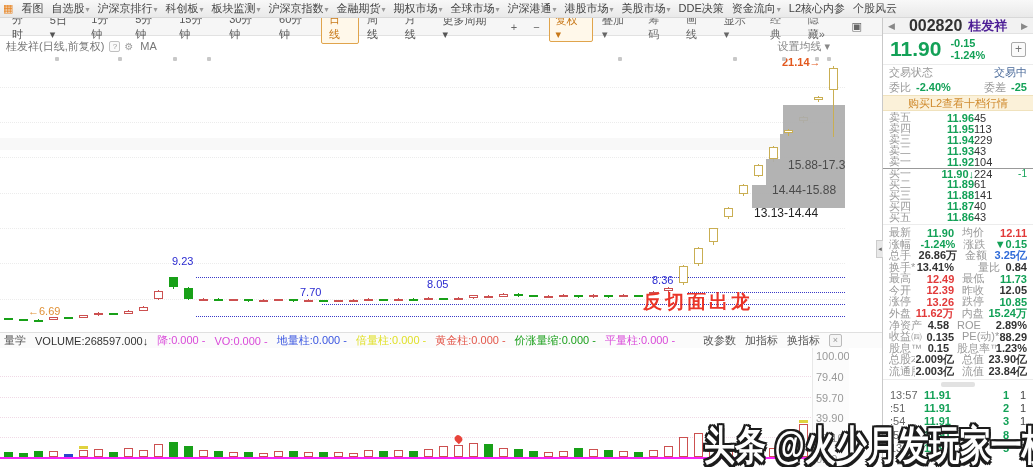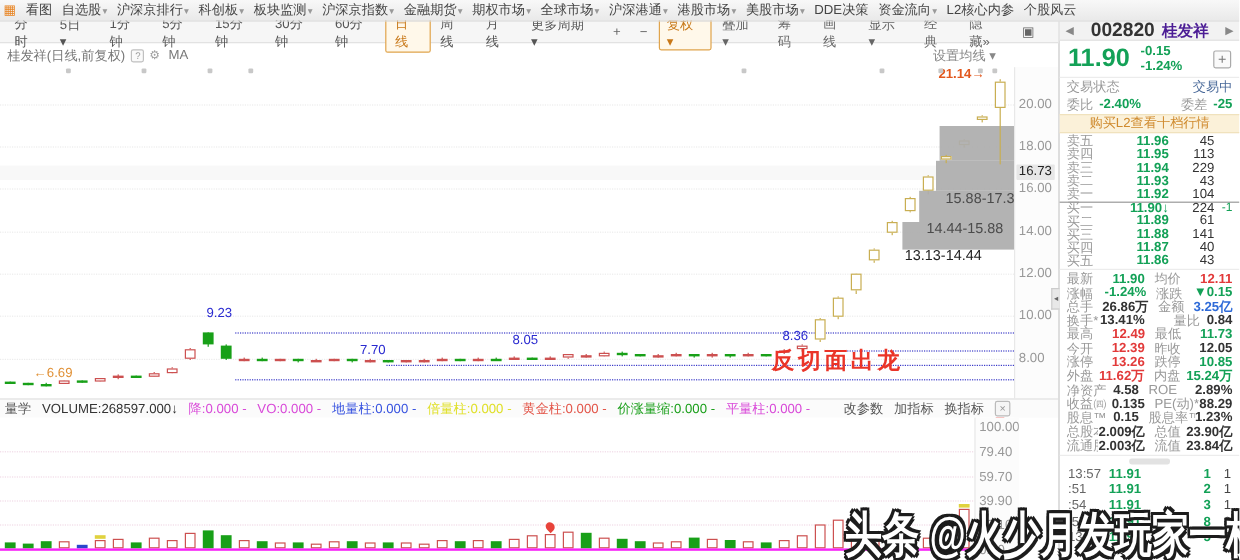--- a/index.html
+++ b/index.html
@@ -83,21 +83,21 @@
 .v-status{margin-left:auto;color:#4a6a9a;}
 .q-weibi{height:16px;}
 .q-weibi .val{color:#13a157;font-weight:bold;margin-left:5px;}
 .q-weibi .lab2{margin-left:auto;}
 .q-l2{height:16px;background:#fbf1d9;color:#cf8a2d;text-align:center;line-height:15px;border-top:1px solid #f0e2bd;border-bottom:1px solid #f0e2bd;}
 .q-levels{height:113px;display:flex;flex-direction:column;justify-content:space-between;padding:1px 0;}
 .lvl-row{display:flex;height:11px;align-items:center;padding:0 6px;}
 .lvl-row.sep{border-top:1px solid #999;}
 .lvl-label{width:26px;color:#999;}
 .lvl-price{flex:1;text-align:right;color:#13a157;font-weight:bold;}
-.lvl-vol{width:38px;text-align:right;color:#333;}
+.lvl-vol{width:38px;color:#333;}
 .lvl-extra{width:15px;text-align:right;color:#13a157;font-size:10px;}
 .q-stats{height:155px;display:flex;flex-direction:column;justify-content:space-between;border-top:1px solid #ececec;padding:2px 0;}
 .stat-row{display:flex;height:11px;align-items:center;padding:0 6px;}
 .stat-label{width:39px;color:#999;white-space:nowrap;overflow:hidden;}
 .stat-val{flex:1;text-align:right;font-weight:bold;white-space:nowrap;}
 .c-up{color:#e23a3a;}
 .c-down{color:#13a157;}
 .c-dark{color:#333;}
 .c-blue{color:#2f6bd8;}
 .q-handle{height:9px;display:flex;justify-content:center;align-items:center;border-top:1px solid #ececec;}
@@ -319,30 +319,20 @@
         <div class="top-mark" style="left: 55px;"></div>
         <div class="top-mark" style="left: 118px;"></div>
         <div class="top-mark" style="left: 173px;"></div>
         <div class="top-mark" style="left: 207px;"></div>
         <div class="top-mark" style="left: 618px;"></div>
         <div class="top-mark" style="left: 733px;"></div>
         <div class="top-mark" style="left: 782px;"></div>
         <div class="top-mark" style="left: 815px;"></div>
         <div class="top-mark" style="left: 827px;"></div>
       </div>
-    <div class="axis" id="main-axis">
-        <div class="tick" style="top: 25px;">20.00</div>
-        <div class="tick" style="top: 60px;">18.00</div>
-        <div class="tick" style="top: 95px;">16.00</div>
-        <div class="tick" style="top: 131px;">14.00</div>
-        <div class="tick" style="top: 166px;">12.00</div>
-        <div class="tick" style="top: 201px;">10.00</div>
-        <div class="tick" style="top: 237px;">8.00</div>
-        <div class="price-tag" style="top: 81px;">16.73</div>
-      </div>
     <div class="vol-header" id="vol-header">
         <span class="vh-seg" style="color: rgb(85, 85, 85);">量学</span>
         <span class="vh-seg" style="color: rgb(51, 51, 51);">VOLUME:268597.000↓</span>
         <span class="vh-seg" style="color: rgb(217, 74, 217);">降:0.000 -</span>
         <span class="vh-seg" style="color: rgb(217, 74, 217);">VO:0.000 -</span>
         <span class="vh-seg" style="color: rgb(58, 85, 224);">地量柱:0.000 -</span>
         <span class="vh-seg" style="color: rgb(224, 224, 42);">倍量柱:0.000 -</span>
         <span class="vh-seg" style="color: rgb(227, 86, 74);">黄金柱:0.000 -</span>
         <span class="vh-seg" style="color: rgb(28, 160, 28);">价涨量缩:0.000 -</span>
         <span class="vh-seg" style="color: rgb(217, 74, 217);">平量柱:0.000 -</span>

